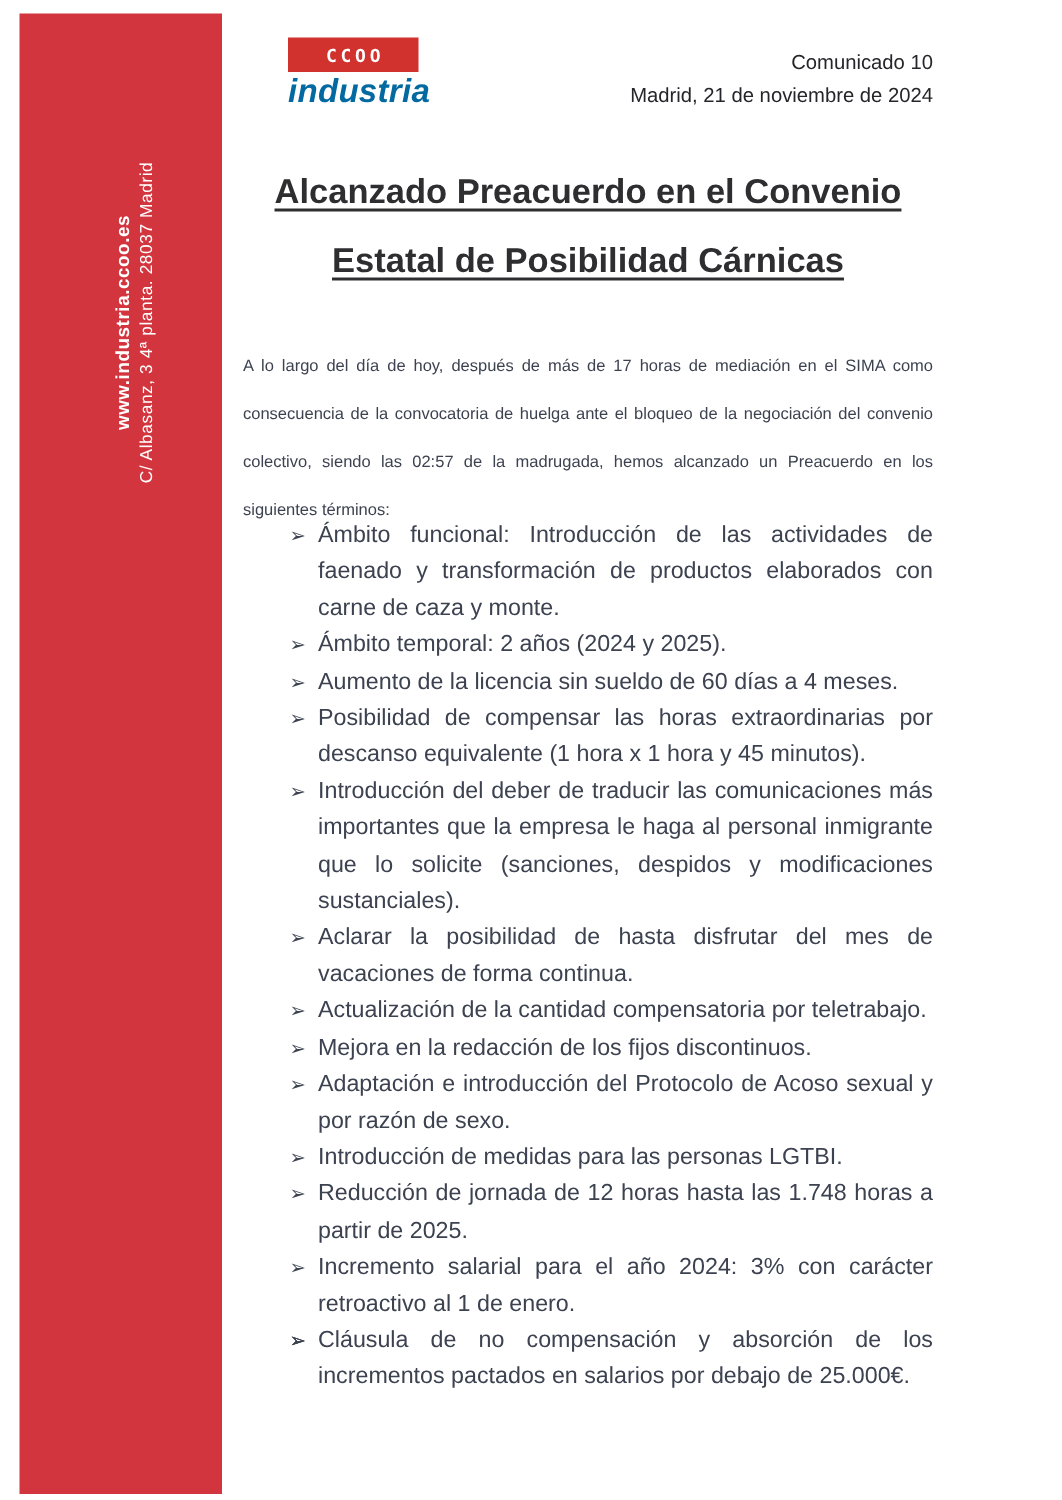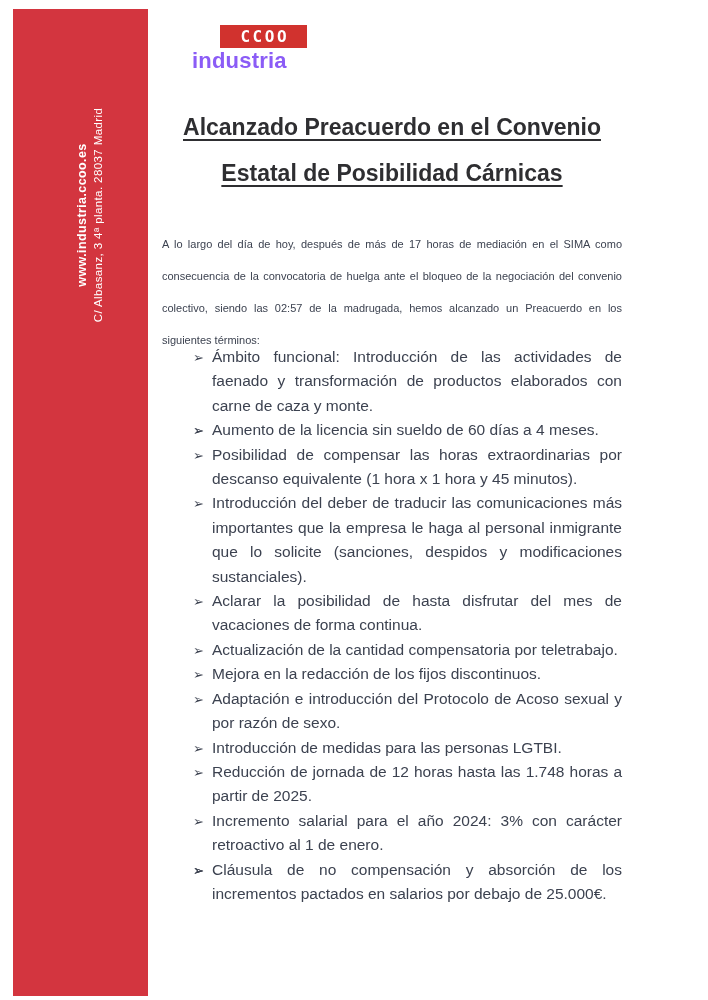--- a/index.html
+++ b/index.html
@@ -31,27 +31,26 @@
   .sb-addr { font-size: 11.5px; letter-spacing: .4px; margin-top: 3px; }
 
   
   .logo { position: absolute; left: 192px; top: 25px; }
   .logo-box {
     width: 87px; height: 23px;
     background: #d1322e;
     color: #ffffff;
     display: flex; align-items: center; justify-content: center;
     font-family: "DejaVu Sans Mono", monospace;
-    font-weight: bold; font-size: 16px; letter-spacing: 2.5px;
+    font-weight: bold; font-size: 12px; letter-spacing: 2.5px;
     text-indent: 2.5px;
-    margin-left: 28px;
   }
   .logo-sub {
-    font-size: 22px; font-weight: bold; color: #8b5cf6;
-    letter-spacing: .2px; margin-top: 1px; line-height: 24px;
+    font-size: 22px; font-weight: bold; color: #0369a1;
+    letter-spacing: .2px; margin-top: 1px; line-height: 24px; font-style: italic;
   }
 
   
   .header-right {
     position: absolute; right: 86px; top: 31px;
     text-align: right;
     font-size: 13.5px; line-height: 22px; color: #26262a;
   }
 
   
@@ -105,36 +104,41 @@
       <div class="sb-url">www.industria.ccoo.es</div>
       <div class="sb-addr">C/ Albasanz, 3 4ª planta. 28037 Madrid</div>
     </div>
   </div>
 
   <div class="logo">
     <div class="logo-box" style="background: rgb(209, 50, 46);">CCOO</div>
     <div class="logo-sub">industria</div>
   </div>
 
+  <div class="header-right">
+    <div>Comunicado 10</div>
+    <div>Madrid, 21 de noviembre de 2024</div>
+  </div>
 
   <div class="title">
     <span class="u">Alcanzado Preacuerdo en el Convenio</span><br>
     <span class="u">Estatal de Posibilidad Cárnicas</span>
   </div>
 
   <p class="intro">A lo largo del día de hoy, después de más de 17 horas de mediación en el SIMA como consecuencia de la convocatoria de huelga ante el bloqueo de la negociación del convenio colectivo, siendo las 02:57 de la madrugada, hemos alcanzado un Preacuerdo en los siguientes términos:</p>
 
   <ul class="bullets">
 
   <li>
       <span class="bullet-glyph">➢</span>
       <span class="bullet-text">Ámbito funcional: Introducción de las actividades de faenado y transformación de productos elaborados con carne de caza y monte.</span>
     </li>
       <li>
       <span class="bullet-glyph">➢</span>
+      <span class="bullet-text">Ámbito temporal: 2 años (2024 y 2025).</span>
     </li>
       <li>
       <span class="bullet-glyph">➢</span>
       <span class="bullet-text">Aumento de la licencia sin sueldo de 60 días a 4 meses.</span>
     </li>
       <li>
       <span class="bullet-glyph">➢</span>
       <span class="bullet-text">Posibilidad de compensar las horas extraordinarias por descanso equivalente (1 hora x 1 hora y 45 minutos).</span>
     </li>
       <li>

